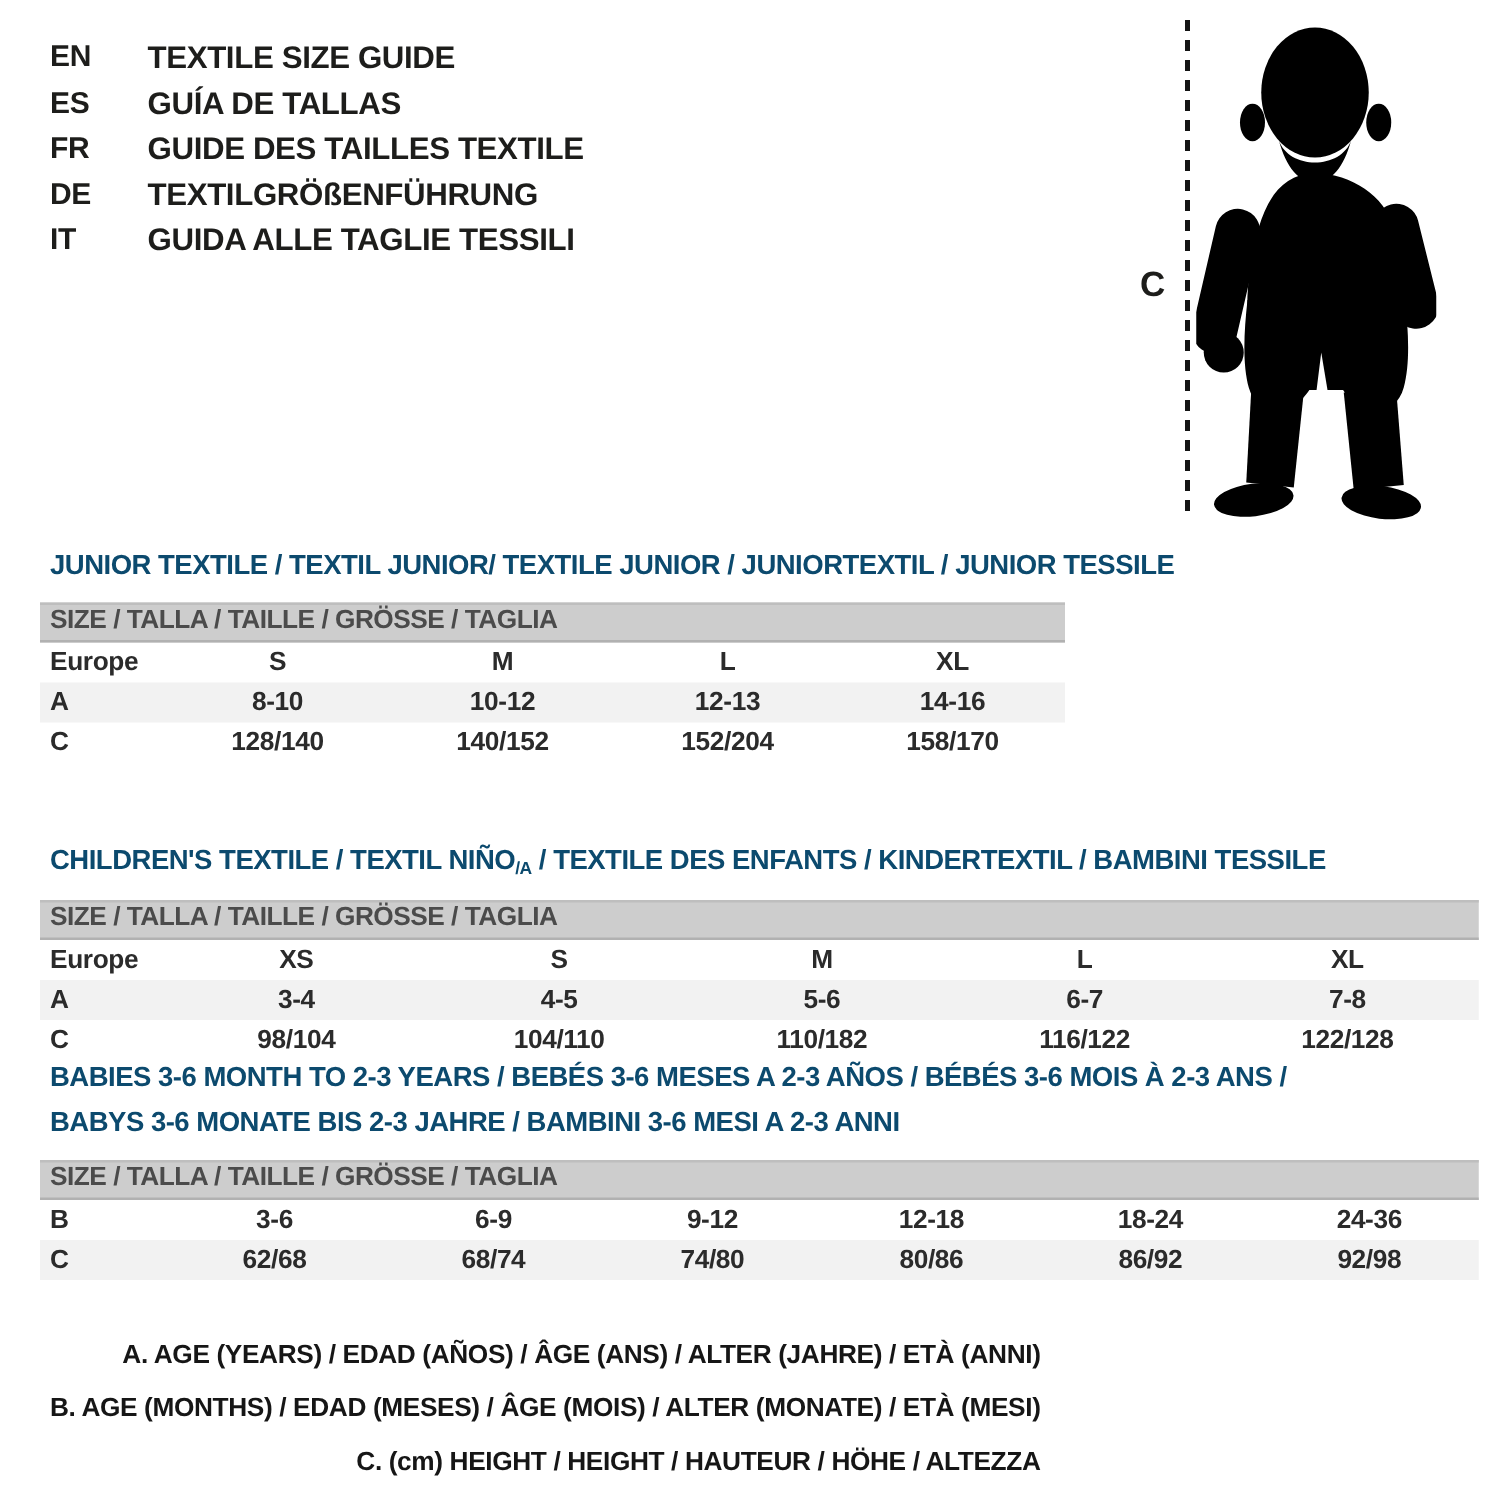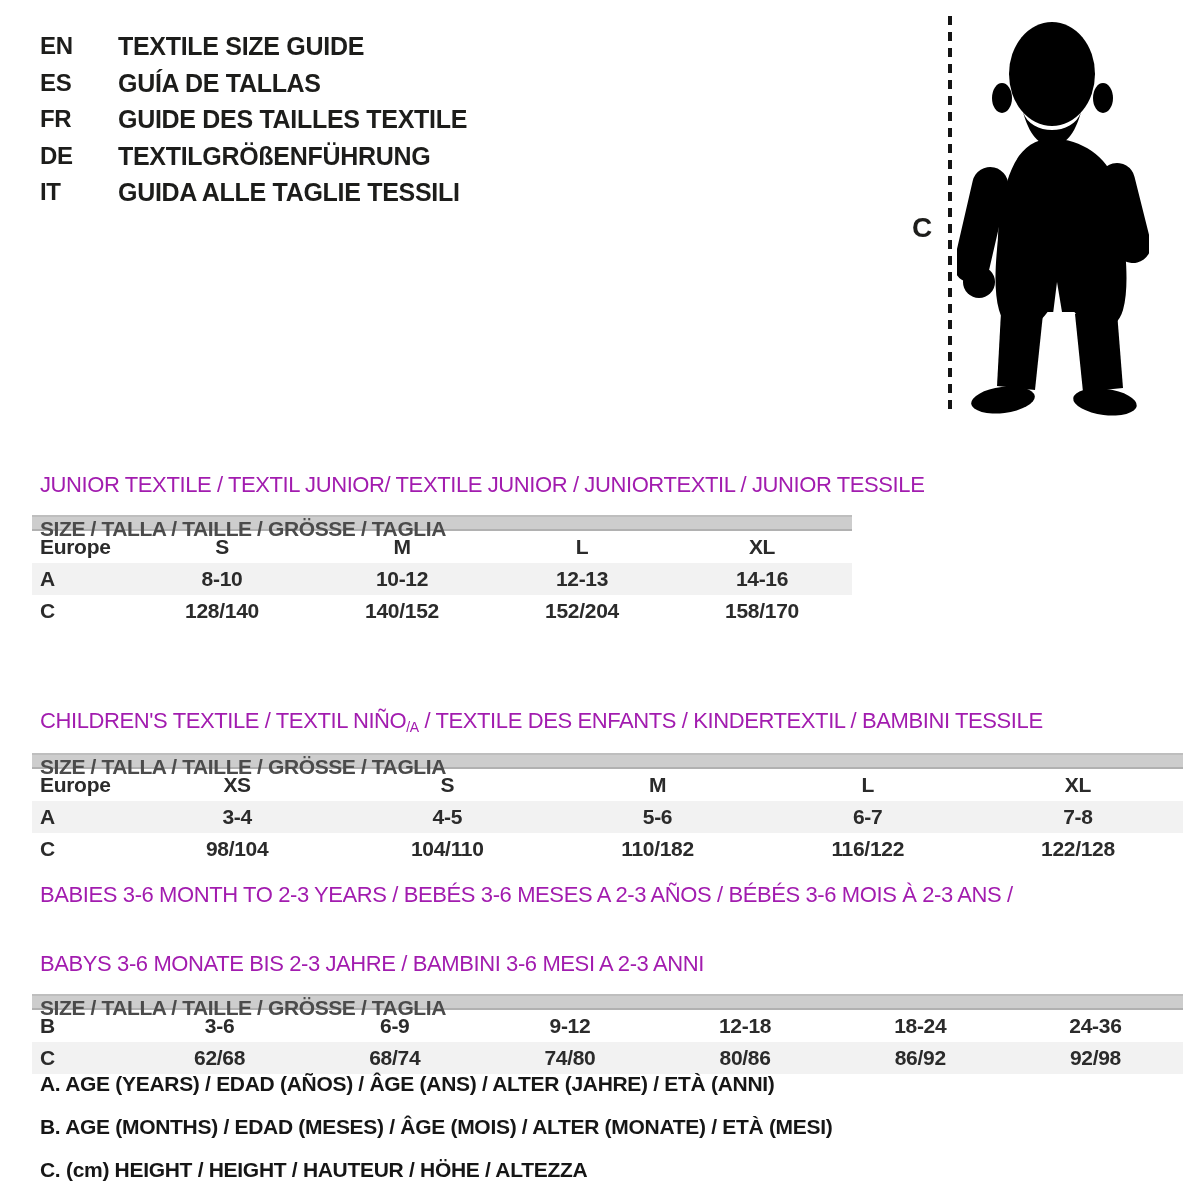--- a/index.html
+++ b/index.html
@@ -16,33 +16,33 @@
   .c-label{position:absolute;left:912px;top:212px;font-size:28px;font-weight:bold;}
   .measure-line{
     position:absolute;left:948px;top:16px;width:4px;height:400px;
     background:repeating-linear-gradient(to bottom,#141414 0 9px,transparent 9px 16px);
   }
   .toddler{position:absolute;left:957px;top:14px;width:192px;height:408px;}
   
   .size-section{position:absolute;left:32px;}
   .w-junior{width:820px;}
   .w-wide{width:1151px;}
-  .sec-title{font-size:22px;font-weight:normal;letter-spacing:-0.4px;line-height:36px;padding-left:8px;color:#a21caf;white-space:nowrap;margin-top:33px;}
+  .sec-title{font-size:22px;font-weight:bold;letter-spacing:-0.4px;line-height:36px;padding-left:8px;color:#0c4a6e;white-space:nowrap;}
   .sec-title .sub{font-size:14px;position:relative;bottom:-4px;}
   .size-bar{
-    height:16px;line-height:24px;box-sizing:border-box;margin-top:12px;
+    height:32px;line-height:24px;box-sizing:border-box;margin-top:12px;
     background:#cdcdcd;border-top:2px solid #bebebe;border-bottom:2px solid #b1b1b1;
     font-size:21px;font-weight:bold;letter-spacing:-0.4px;color:#4b4b4b;padding-left:8px;
   }
   .trow{display:flex;height:32px;line-height:32px;font-size:21px;font-weight:bold;letter-spacing:-0.3px;color:#2b2b2b;}
   .trow .lbl{width:100px;padding-left:8px;box-sizing:border-box;}
   .trow .cell{flex:1;text-align:center;}
   .shaded{background:#f2f2f2;}
   
-  .legend{position:absolute;left:40px;top:1062px;}
+  .legend{position:absolute;left:40px;top:1062px;text-align:right;}
   .legend-line{font-size:21px;font-weight:bold;letter-spacing:-0.3px;line-height:43px;color:#161616;white-space:nowrap;}
 </style>
 </head>
 <body>
 
 <div class="page">
 
   <div class="lang-block">
       <div class="lang-row">
         <span class="code">EN</span>

